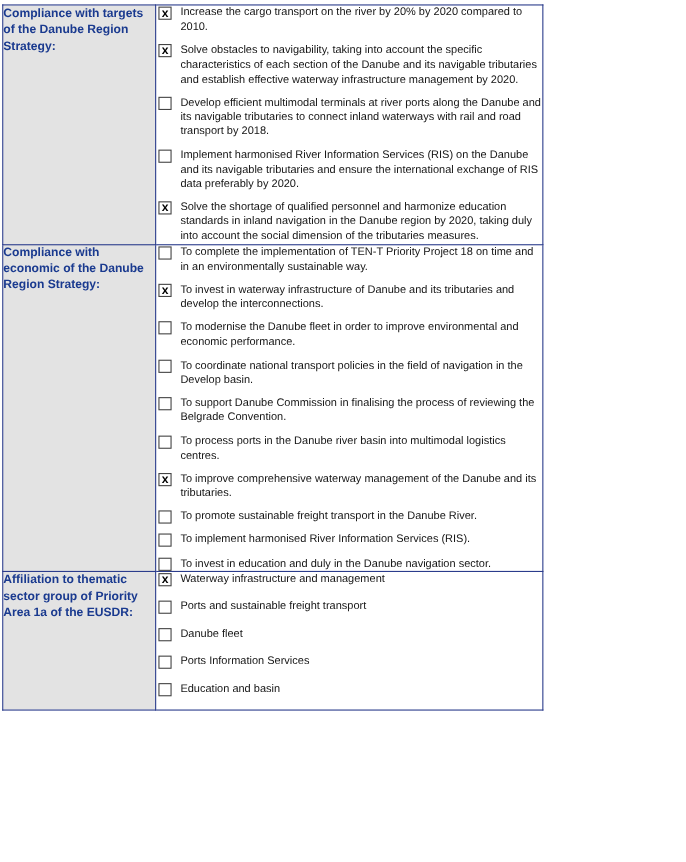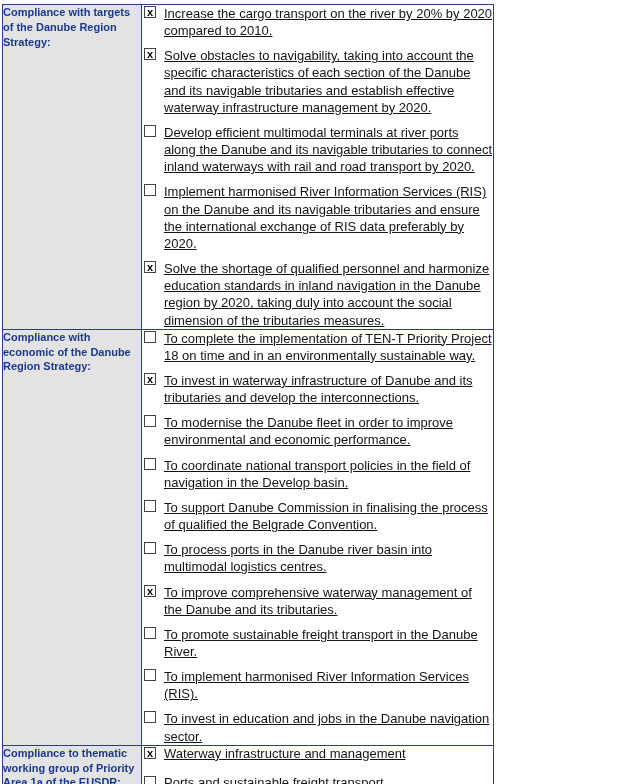--- a/index.html
+++ b/index.html
@@ -72,24 +72,23 @@
     position: absolute;
     left: 0;
     right: 0;
     top: -1px;
     font-size: 11px;
     line-height: 12px;
   }
   .item-text {
     flex: 1 1 auto;
     line-height: 1.32;
-    font-size: 13px;
+    font-size: 10px;
     color: #141414;
     padding-top: 0px;
-    text-decoration: underline;
   }
   .sec3 .item {
     margin-bottom: 12px;
   }
   .sec3 .item-text {
     line-height: 1.3;
   }
 </style>
 </head>
 <body>
@@ -113,21 +112,21 @@
             <span class="cb">
                 <span class="mark">x</span>
               </span>
             <span class="item-text">Solve obstacles to navigability, taking into account the specific characteristics of each section of the Danube and its navigable tributaries and establish effective waterway infrastructure management by 2020.</span>
           </div>
 
           <div class="item">
             <span class="cb">
                 <span class="mark"></span>
               </span>
-            <span class="item-text">Develop efficient multimodal terminals at river ports along the Danube and its navigable tributaries to connect inland waterways with rail and road transport by 2020.</span>
+            <span class="item-text">Develop efficient multimodal terminals at river ports along the Danube and its navigable tributaries to connect inland waterways with rail and road transport by 2018.</span>
           </div>
 
           <div class="item">
             <span class="cb">
                 <span class="mark"></span>
               </span>
             <span class="item-text">Implement harmonised River Information Services (RIS) on the Danube and its navigable tributaries and ensure the international exchange of RIS data preferably by 2020.</span>
           </div>
 
           <div class="item">
@@ -169,21 +168,21 @@
             <span class="cb">
                 <span class="mark"></span>
               </span>
             <span class="item-text">To coordinate national transport policies in the field of navigation in the Develop basin.</span>
           </div>
 
           <div class="item">
             <span class="cb">
                 <span class="mark"></span>
               </span>
-            <span class="item-text">To support Danube Commission in finalising the process of qualified the Belgrade Convention.</span>
+            <span class="item-text">To support Danube Commission in finalising the process of reviewing the Belgrade Convention.</span>
           </div>
 
           <div class="item">
             <span class="cb">
                 <span class="mark"></span>
               </span>
             <span class="item-text">To process ports in the Danube river basin into multimodal logistics centres.</span>
           </div>
 
           <div class="item">
@@ -204,28 +203,28 @@
             <span class="cb">
                 <span class="mark"></span>
               </span>
             <span class="item-text">To implement harmonised River Information Services (RIS).</span>
           </div>
 
           <div class="item">
             <span class="cb">
                 <span class="mark"></span>
               </span>
-            <span class="item-text">To invest in education and jobs in the Danube navigation sector.</span>
+            <span class="item-text">To invest in education and duly in the Danube navigation sector.</span>
           </div>
 
         </td>
       </tr>
 
       <tr>
-        <td class="label-cell">Compliance  to thematic working group of Priority Area 1a of the EUSDR:</td>
+        <td class="label-cell">Affiliation  to thematic sector group of Priority Area 1a of the EUSDR:</td>
         <td class="items-cell sec3">
 
           <div class="item">
             <span class="cb">
                 <span class="mark">x</span>
               </span>
             <span class="item-text">Waterway infrastructure and management</span>
           </div>
 
           <div class="item">

